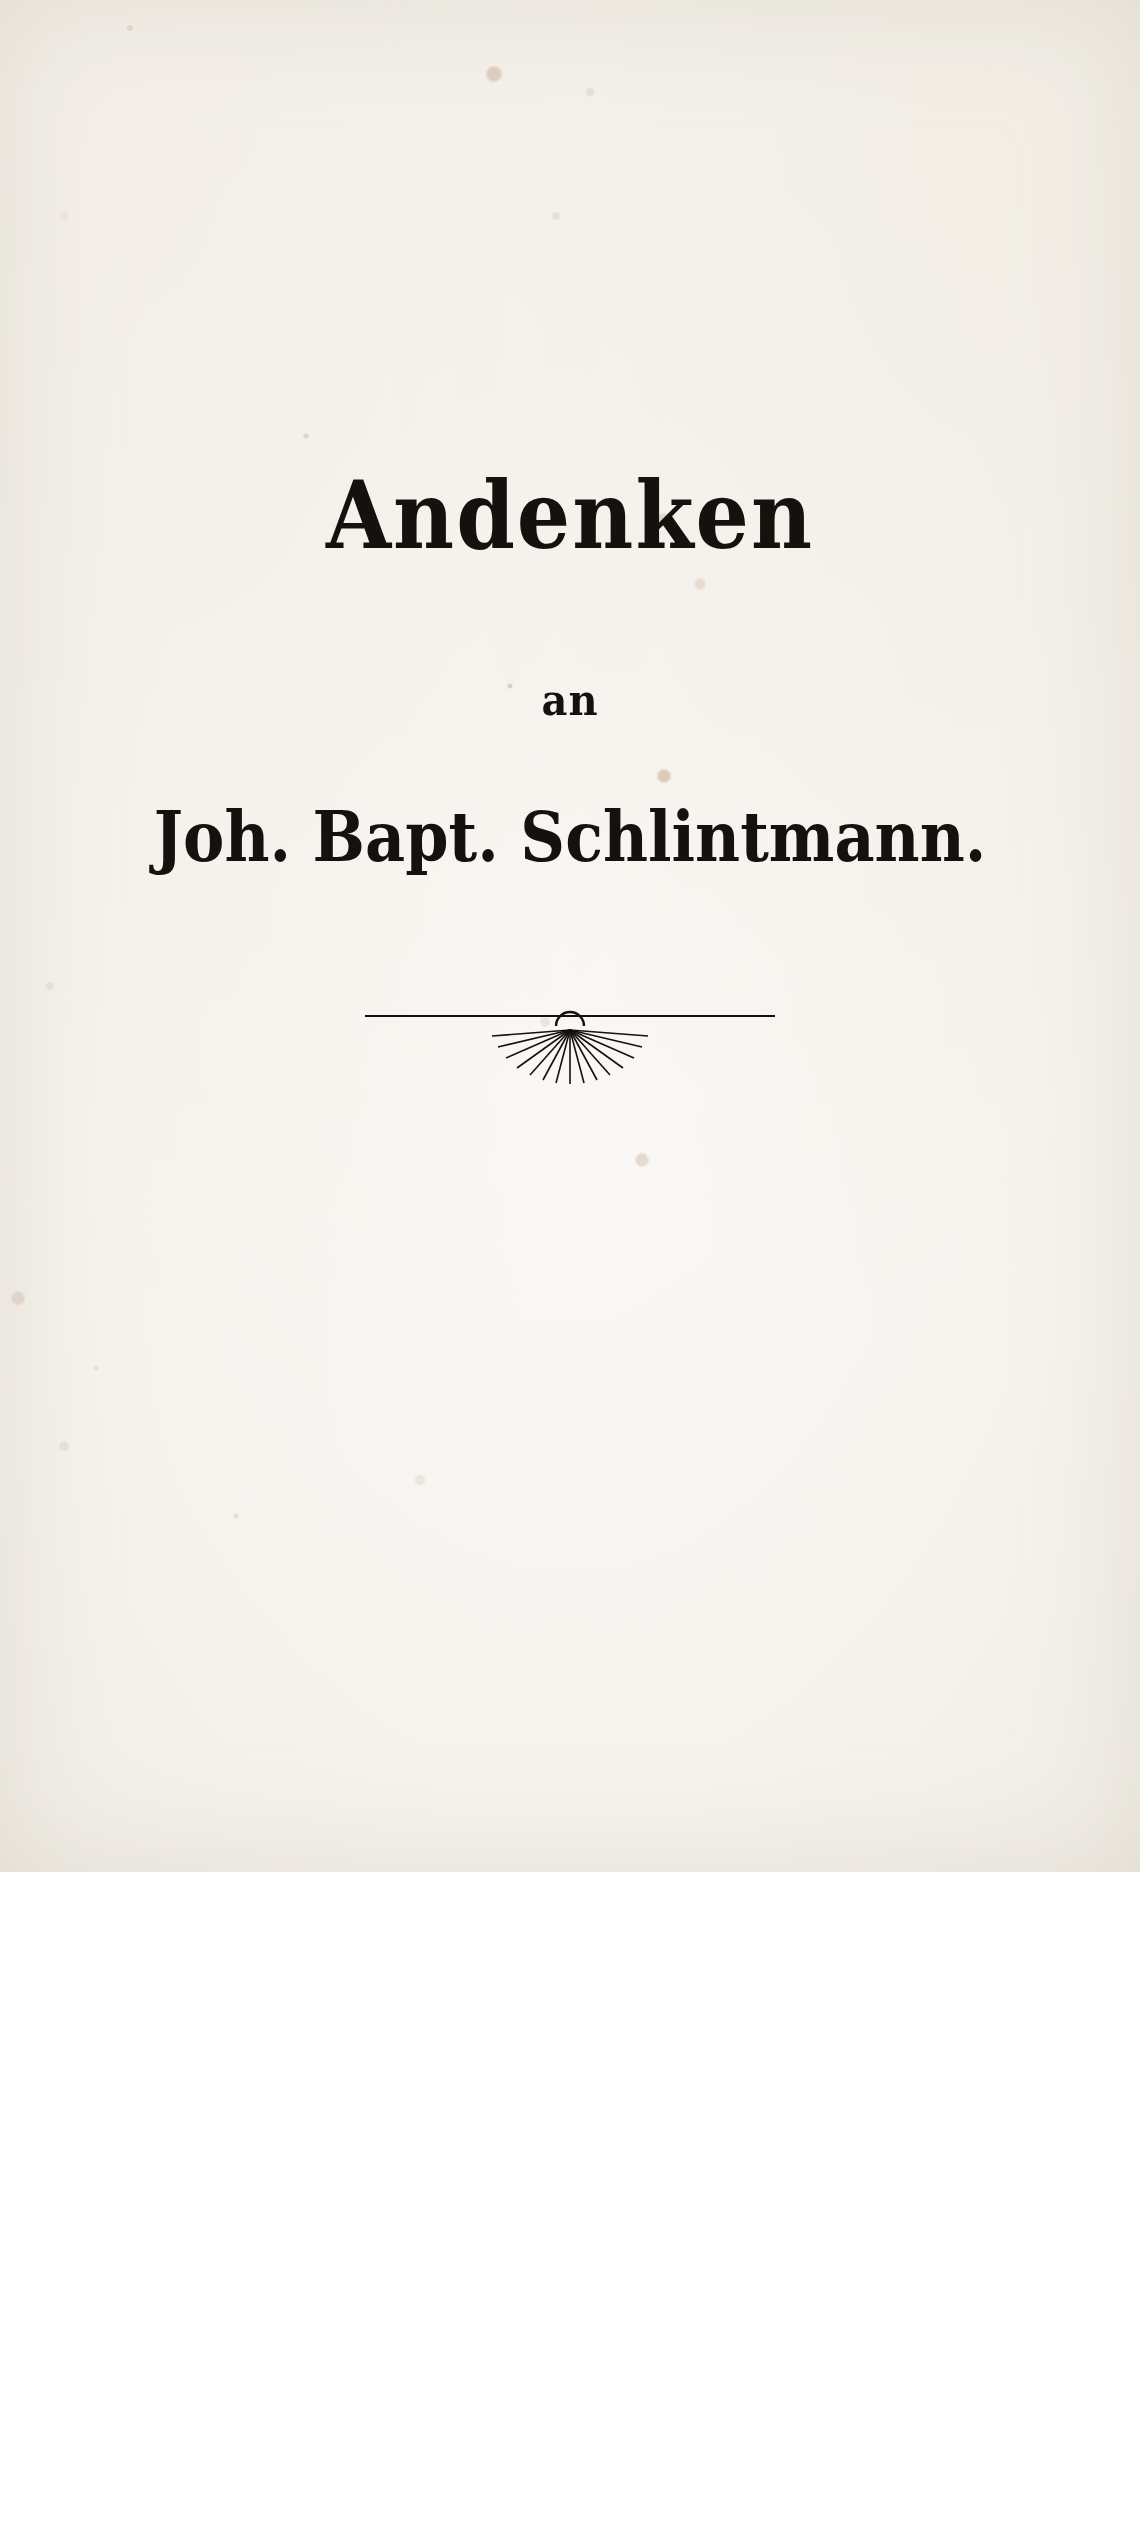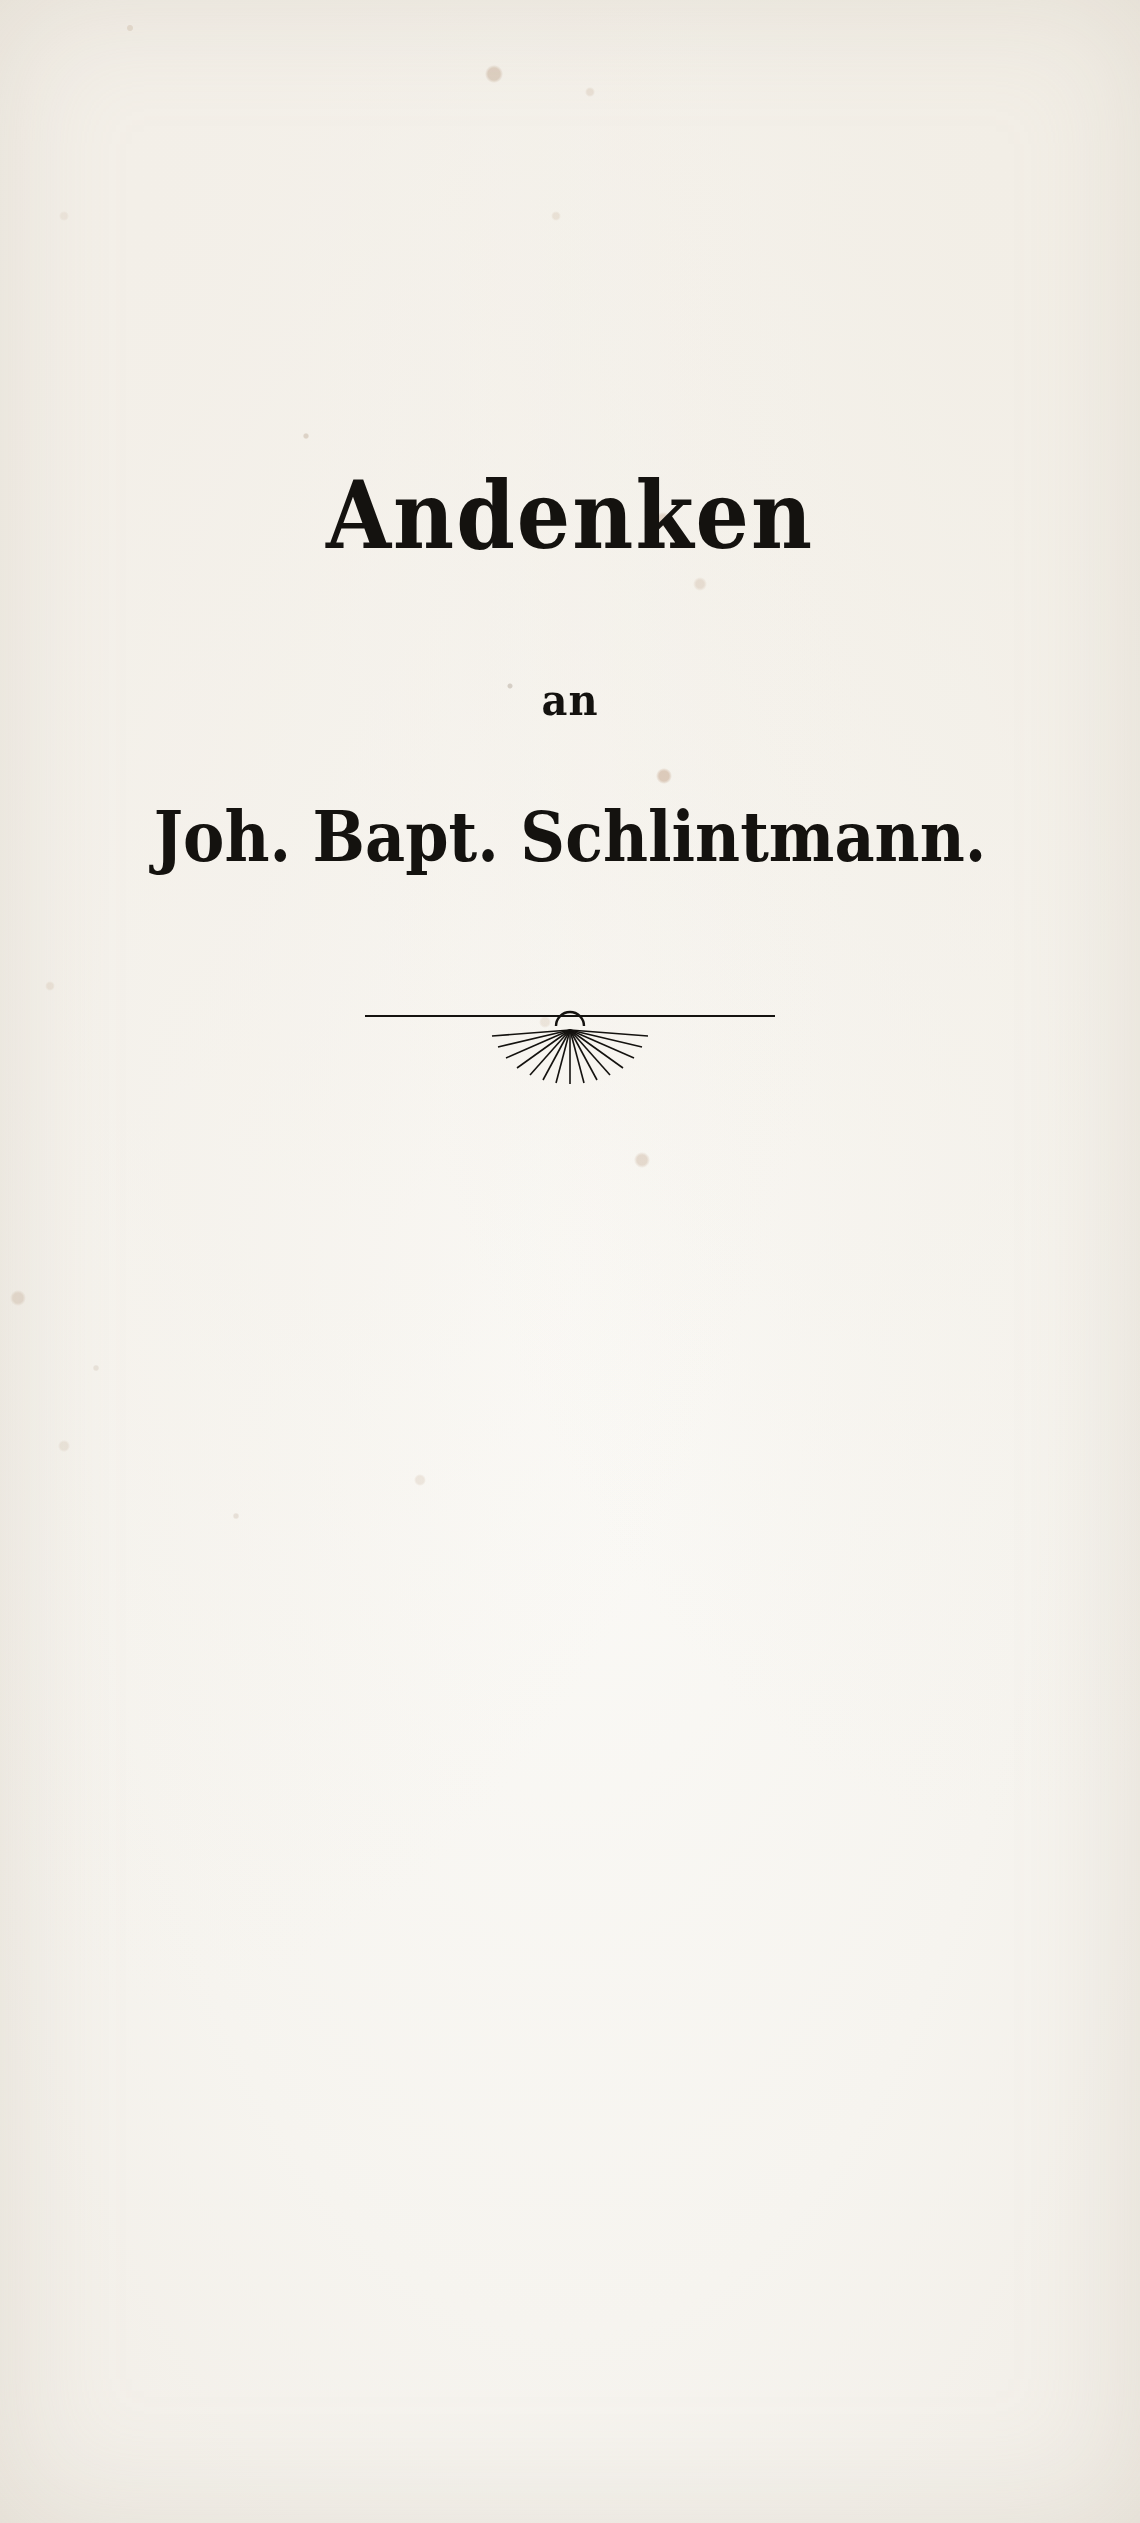--- a/index.html
+++ b/index.html
@@ -6,21 +6,21 @@
     margin: 0;
     padding: 0;
     background: #ffffff;
   }
   body {
     font-family: "DejaVu Serif", serif;
   }
   .page {
     position: relative;
     width: 1140px;
-    height: 2523px;
+    height: 1872px;
     margin: 0 auto;
     overflow: hidden;
     background:
       radial-gradient(ellipse at 12% 8%, #f3efe8 0%, rgba(243,239,232,0) 55%),
       radial-gradient(ellipse at 88% 6%, #f2eee6 0%, rgba(242,238,230,0) 50%),
       radial-gradient(ellipse at 50% 50%, #fbfaf7 0%, #f6f4ef 60%, #f1ede6 100%);
   }
 
   
   .grain {

